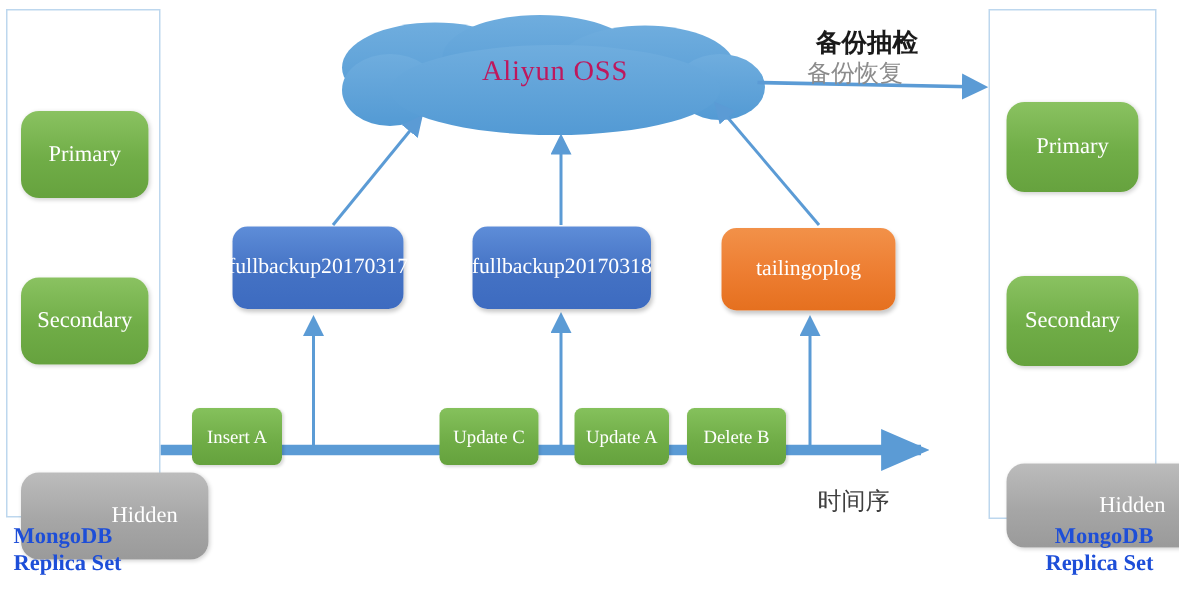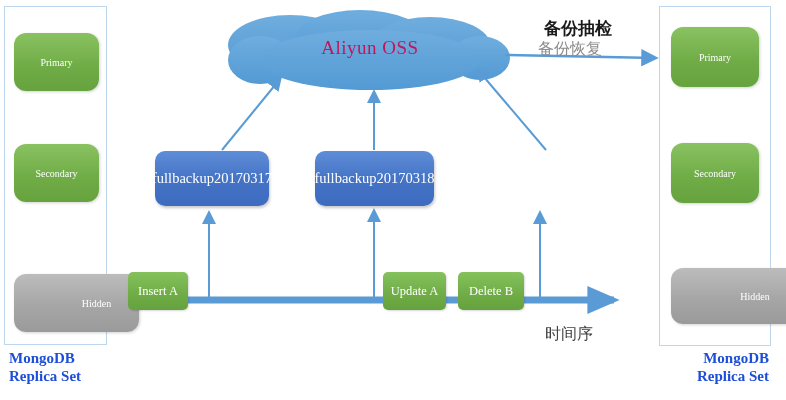--- a/index.html
+++ b/index.html
@@ -11,21 +11,21 @@
 
   
   .panel{position:absolute;border:1px solid #bdd7ee;background:#fff;}
   .panel-left{left:4px;top:6px;width:101px;height:337px;}
   .panel-right{left:659px;top:6px;width:110px;height:338px;}
 
   
   .node{
     position:absolute;border-radius:12px;color:#fff;
     display:flex;align-items:center;justify-content:center;
-    font-size:10px;box-shadow:1px 1px 3px rgba(0,0,0,.18);
+    font-size:15px;box-shadow:1px 1px 3px rgba(0,0,0,.18);margin-top:41px;
   }
   .node.green{background:linear-gradient(180deg,#8ac261 0%,#70ad47 55%,#66a23e 100%);}
   .node.gray{background:linear-gradient(180deg,#bcbcbc 0%,#a6a6a6 55%,#9a9a9a 100%);padding-left:40px;}
 
   .lp-a{left:9px;top:26px;width:85px;height:58px;}
   .lp-b{left:9px;top:137px;width:85px;height:58px;}
   .lp-c{left:9px;top:267px;width:85px;height:58px;}
   .rp-a{left:11px;top:20px;width:88px;height:60px;}
   .rp-b{left:11px;top:136px;width:88px;height:60px;}
   .rp-c{left:11px;top:261px;width:88px;height:56px;}
@@ -152,23 +152,30 @@
   </div>
 
   <div class="bigbox blue bb1">
     <div>fullbackup</div>
     <div>20170317</div>
   </div>
   <div class="bigbox blue bb2">
     <div>fullbackup</div>
     <div>20170318</div>
   </div>
+  <div class="bigbox orange bb3">
+    <div>tailing</div>
+    <div>oplog</div>
+  </div>
 
   <div class="event ev0">
     <span>Insert A</span>
+  </div>
+  <div class="event ev2">
+    <span>Update C</span>
   </div>
   <div class="event ev3">
     <span>Update A</span>
   </div>
   <div class="event ev4">
     <span>Delete B</span>
   </div>
 
   <div class="ann-check">备份抽检</div>
   <div class="ann-restore">备份恢复</div>

